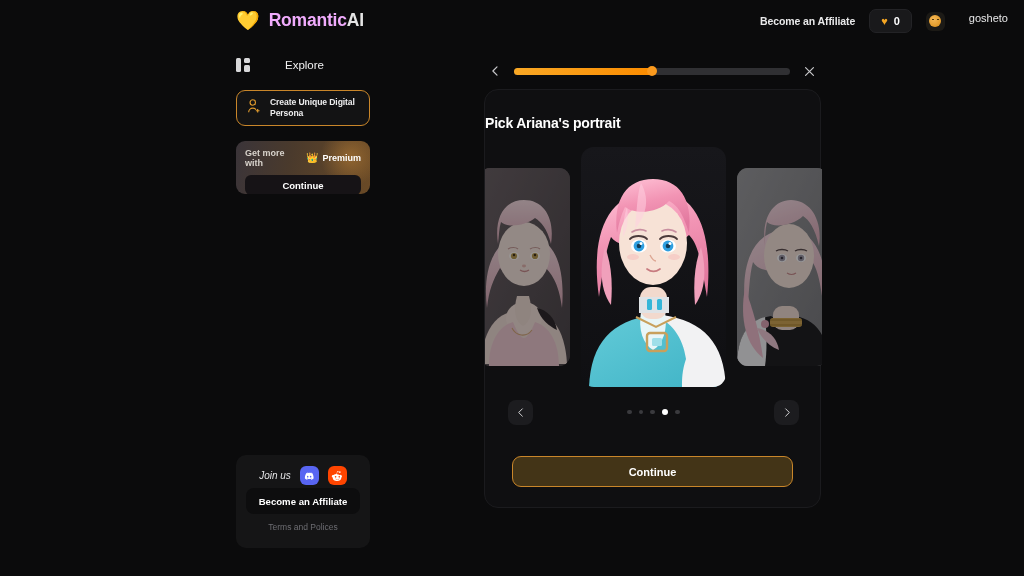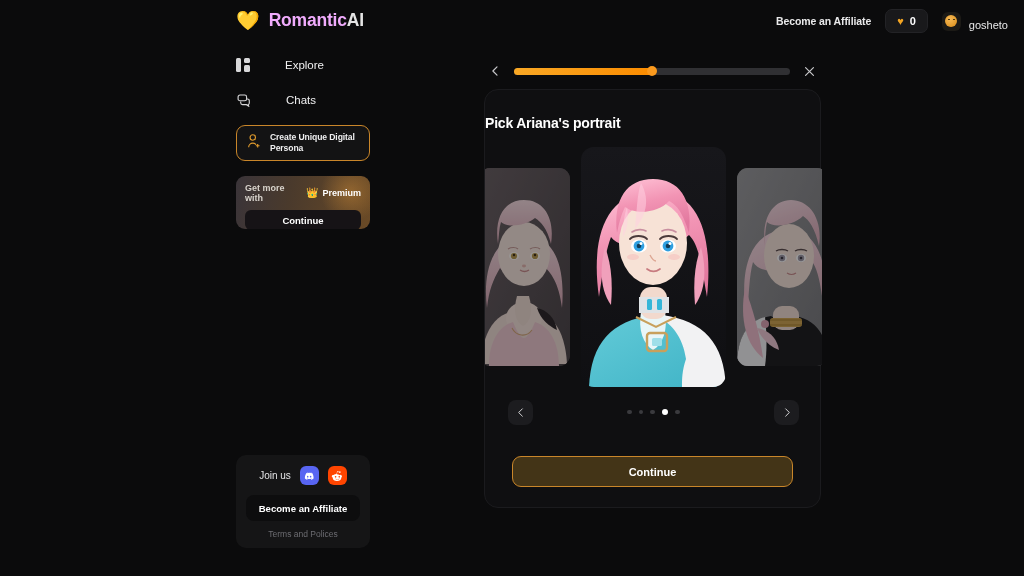--- a/index.html
+++ b/index.html
@@ -33,21 +33,21 @@
     font-size: 10.5px; font-weight: bold; color: #e9e9ea; letter-spacing: -0.1px;
     cursor: pointer;
   }
   .token-pill {
     display: flex; align-items: center; gap: 6px;
     background: #19191b; border: 1px solid #232326; border-radius: 7px;
     padding: 5px 11px; cursor: pointer;
   }
   .token-heart { color: #f5a623; font-size: 11px; line-height: 1; }
   .token-count { color: #ffffff; font-size: 11px; font-weight: bold; }
-  .user-box { display: flex; align-items: flex-end; gap: 8px; cursor: pointer; }
+  .user-box { display: flex; align-items: flex-start; gap: 24px; cursor: pointer; }
   .avatar {
     width: 19px; height: 19px; border-radius: 6px; background: #1c1a16;
     display: flex; align-items: center; justify-content: center;
   }
   .avatar-face {
     width: 12px; height: 12px; border-radius: 50%;
     background: radial-gradient(circle at 40% 35%, #f7b955, #d98c17);
     position: relative;
   }
   .avatar-face::before, .avatar-face::after {
@@ -110,21 +110,22 @@
     display: flex; align-items: center; justify-content: center;
   }
 
   
   .bottom-card {
     position: absolute; left: 236px; top: 455px; width: 134px; height: 93px;
     background: #151516; border-radius: 10px; padding: 11px 10px 6px;
   }
   .join-row {
     display: flex; align-items: center; justify-content: center; gap: 9px;
-    margin-bottom: 10px;
+    margin-bottom: 3px;
+    font-style: italic;
   }
   .join-label { font-size: 10px; color: #e4e4e6; font-weight: 500; }
   .social { width: 19px; height: 19px; border-radius: 6px;
     display: flex; align-items: center; justify-content: center; cursor: pointer; }
   .social-discord { background: #5865f2; }
   .social-reddit { background: #ff4500; }
   .affiliate-btn {
     width: 100%; height: 26px; border-radius: 8px; background: #0d0d0e;
     border: none; cursor: pointer; color: #ffffff;
     font-size: 9.6px; font-weight: bold;
@@ -244,29 +245,20 @@
   </div>
 
   <div class="sidebar">
     <div class="nav-item">
       <span class="icon-explore">
           <i></i>
           <i></i>
           <i></i>
         </span>
       <span class="nav-label">Explore</span>
-    </div>
-    <div class="nav-item">
-      <span class="icon-chats">
-        <svg viewBox="0 0 16 15" width="15" height="14" fill="none" stroke="#d8d8da" stroke-width="1.2">
-          <path d="M2.2 4.2a2 2 0 0 1 2-2h5.1a2 2 0 0 1 2 2v2.1a2 2 0 0 1-2 2H4.2a2 2 0 0 1-2-2z"></path>
-          <path d="M5 9.1v1.4a2 2 0 0 0 2 2h4.2l2.3 1.6-.5-1.6a2 2 0 0 0 1.2-1.9V8.4a2 2 0 0 0-2-2h-.8"></path>
-        </svg>
-      </span>
-      <span class="nav-label">Chats</span>
     </div>
 
     <div class="create-btn">
       <span>
         <svg viewBox="0 0 16 18" width="14" height="16" fill="none" stroke="#e09b2d" stroke-width="1.3">
           <circle cx="6.6" cy="5" r="3.1"></circle>
           <path d="M1.9 16.2c0-2.7 2.1-4.7 4.7-4.7 1.5 0 2.9.7 3.8 1.8"></path>
           <path d="M12.2 12.3v4.2M10.1 14.4h4.2"></path>
         </svg>
       </span>

